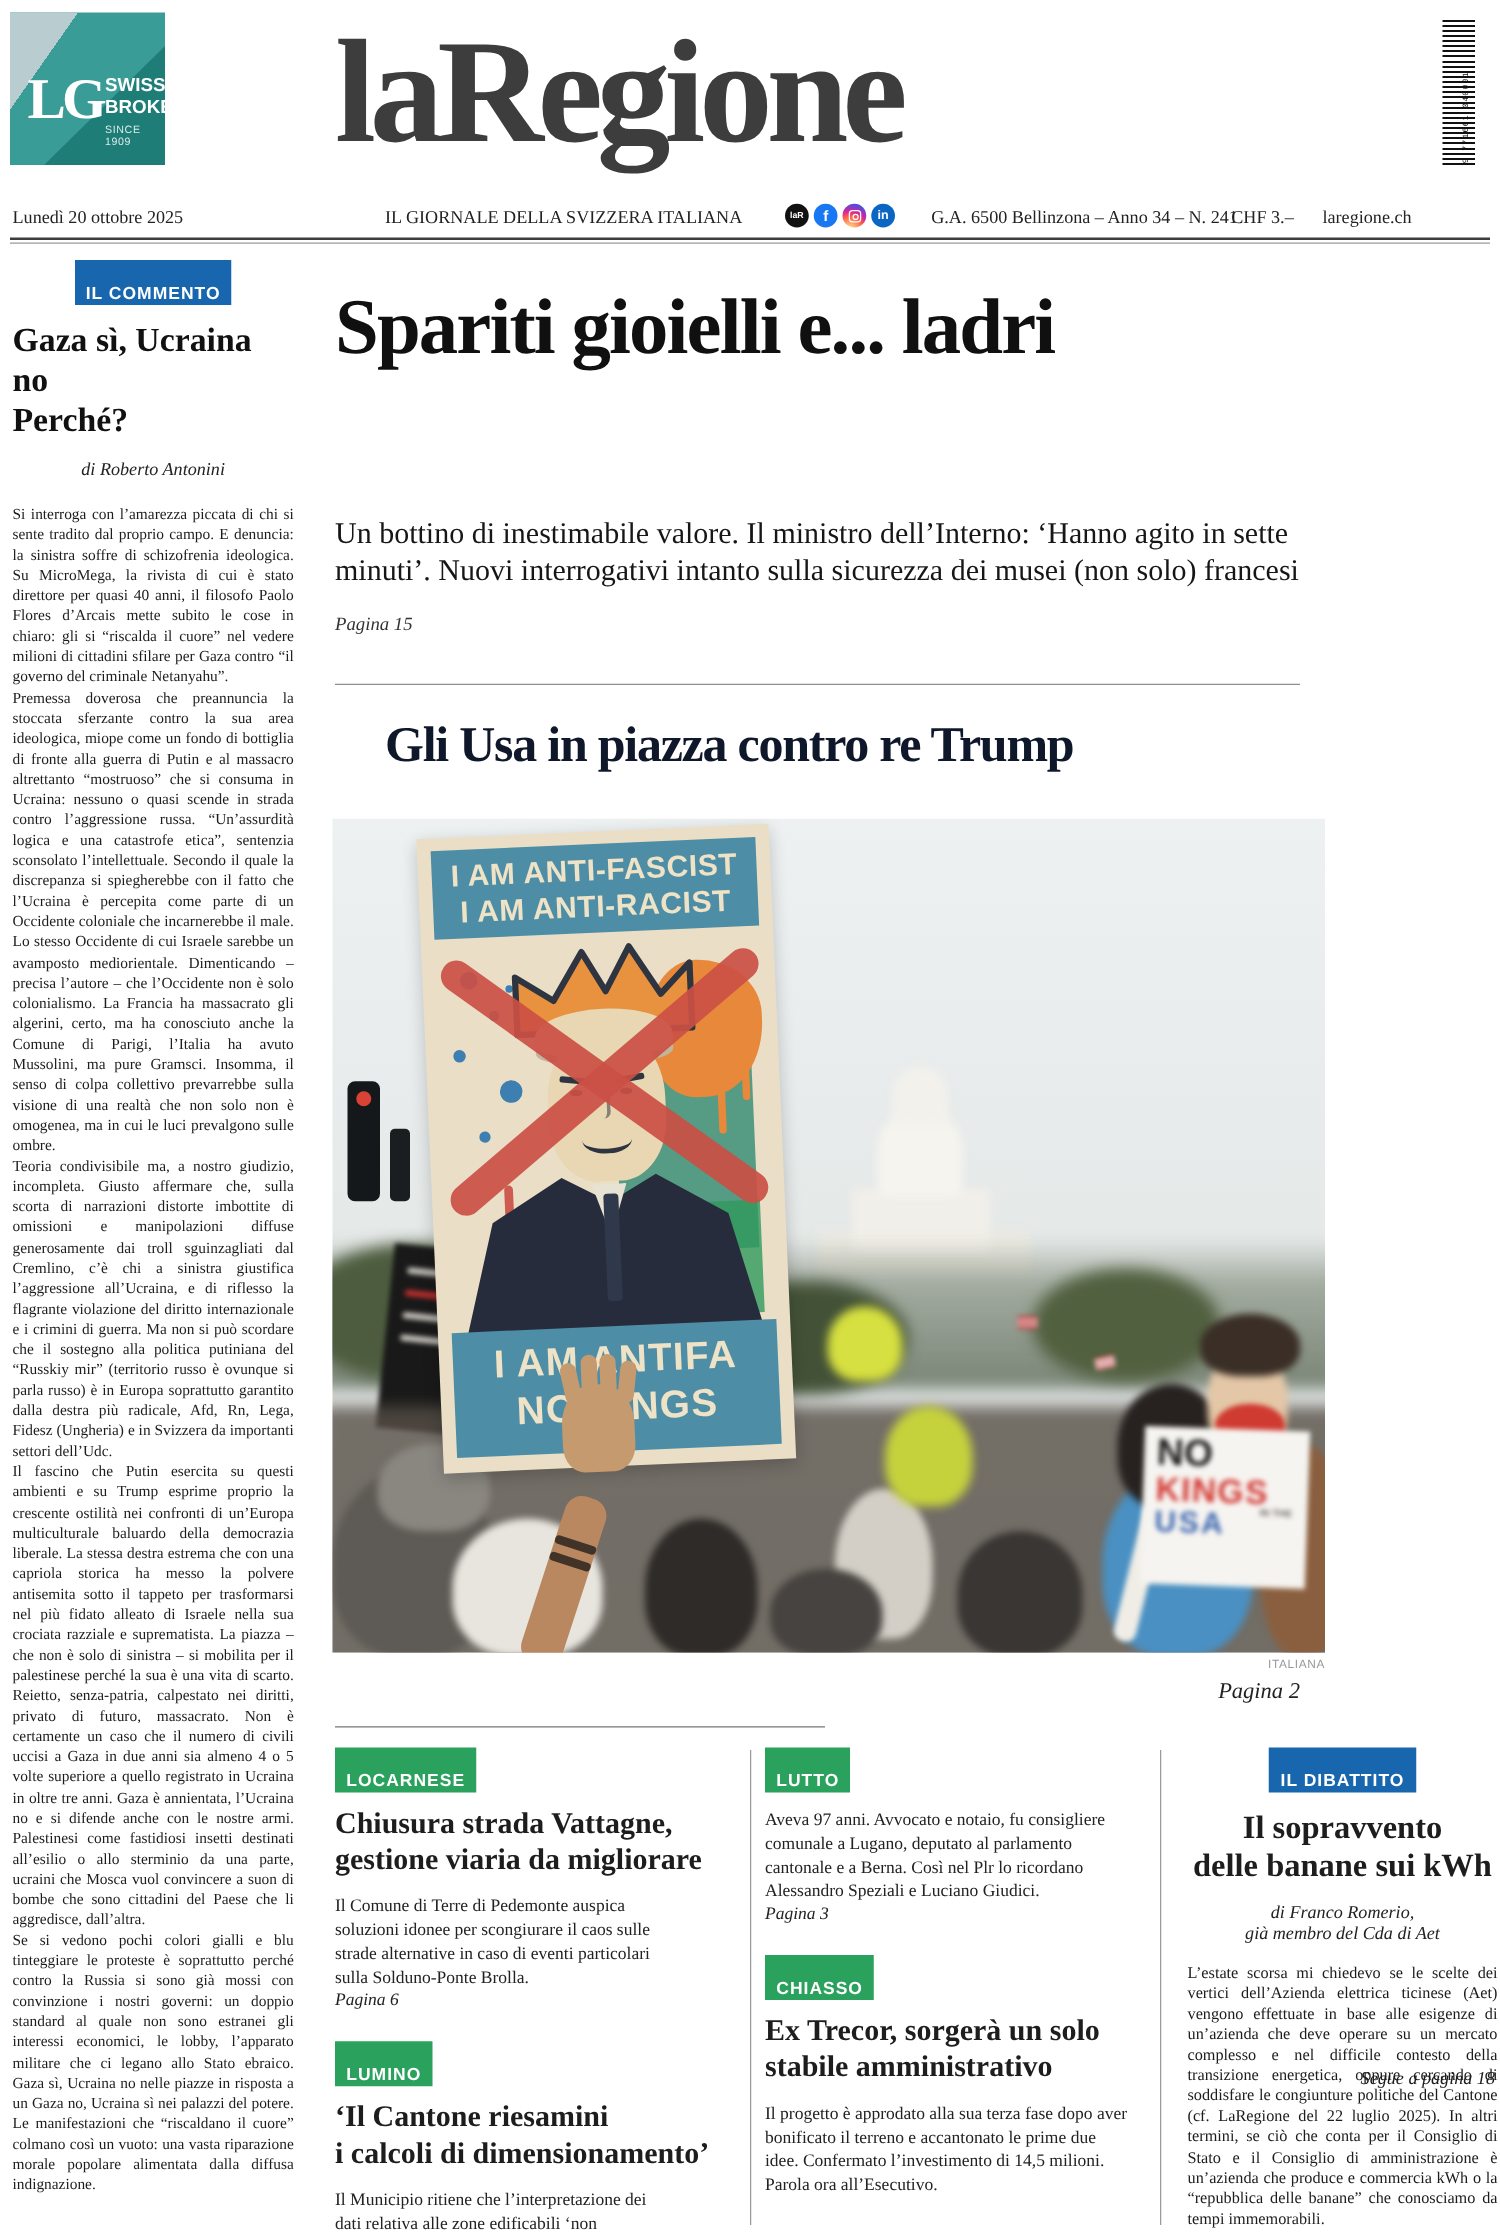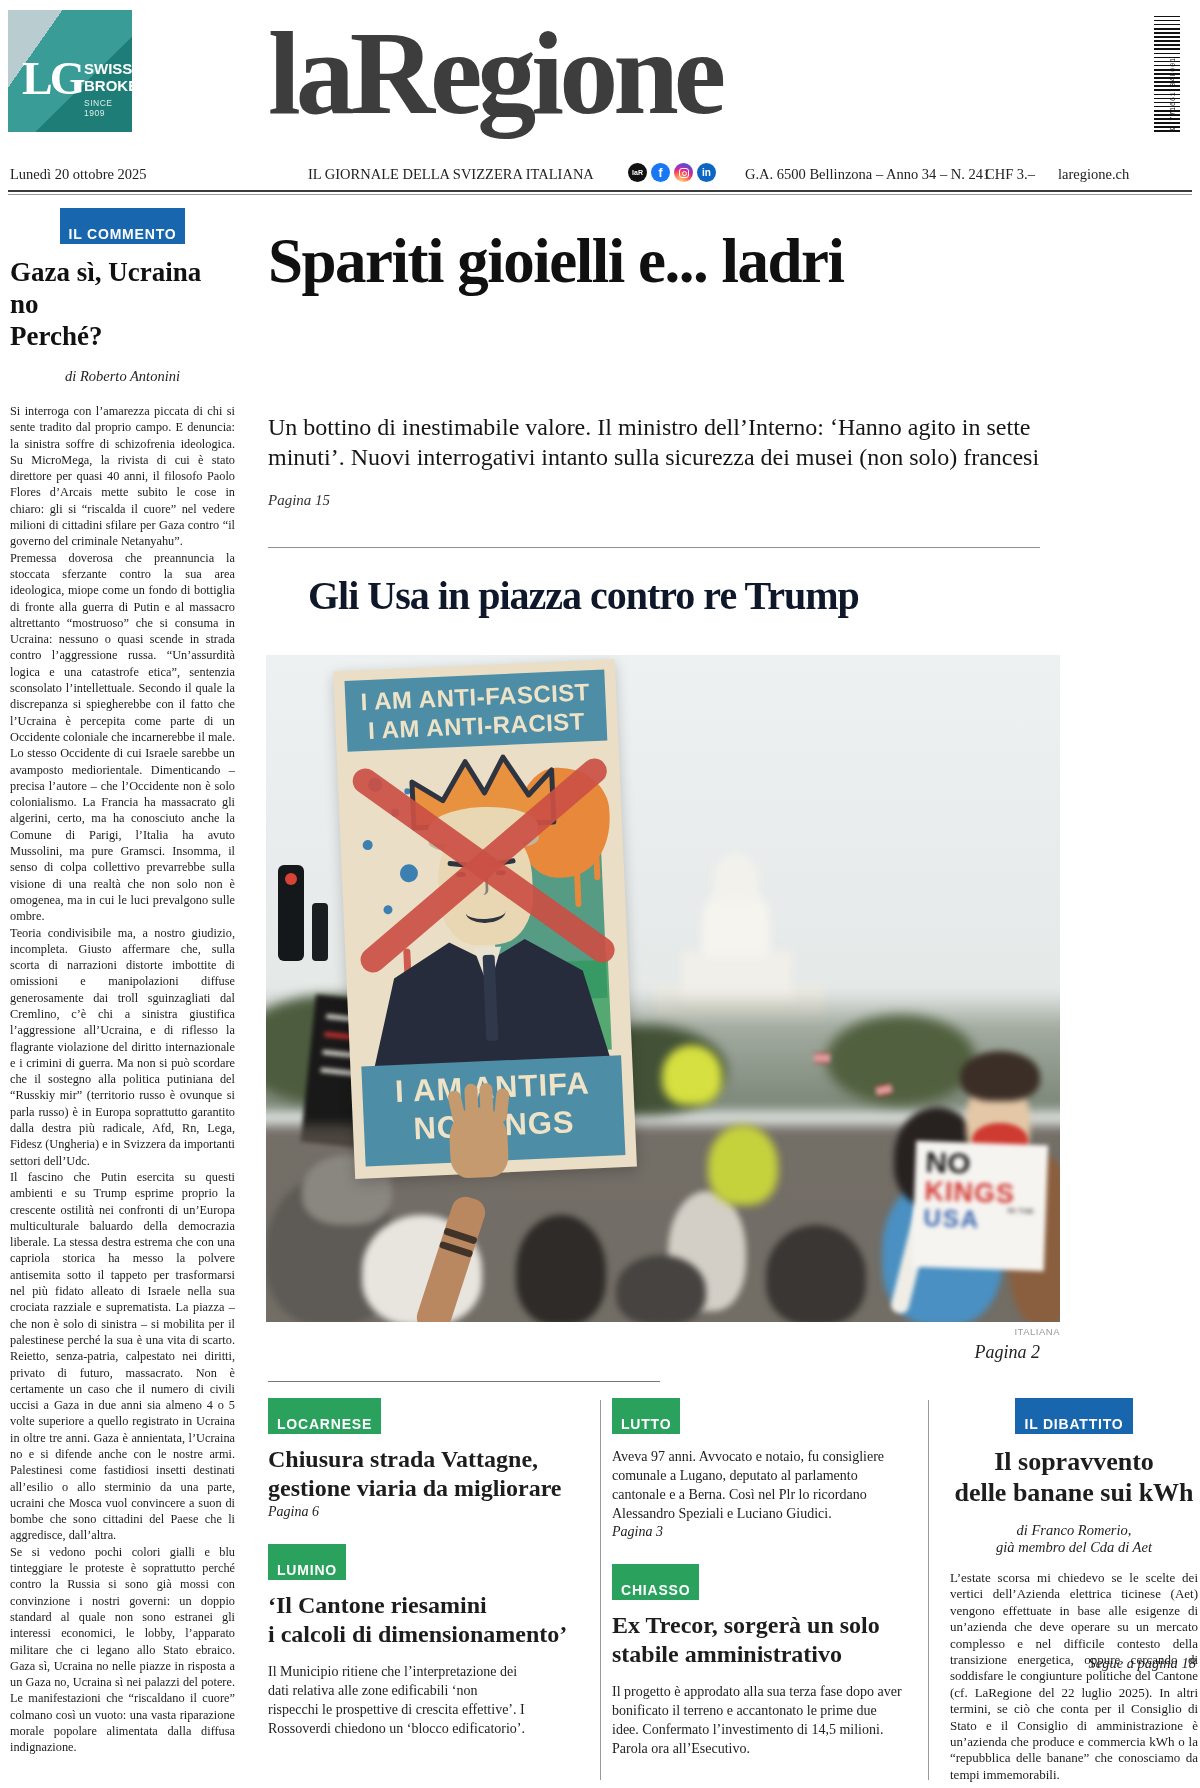--- a/index.html
+++ b/index.html
@@ -347,20 +347,21 @@
   <div class="abs rule2"></div>
 
   <div class="abs vdiv" style="left:600px;"></div>
   <div class="abs vdiv" style="left:928px;"></div>
 
   <div class="abs brief-col" style="left:268px;width:326px;">
     <div class="brief">
       <span class="badge green">LOCARNESE</span>
       <h3 class="pre">Chiusura strada Vattagne,
 gestione viaria da migliorare</h3>
+      <div class="body">Il Comune di Terre di Pedemonte auspica soluzioni idonee per scongiurare il caos sulle strade alternative in caso di eventi particolari sulla Solduno-Ponte Brolla.</div>
       <div class="pref">Pagina 6</div>
     </div>
     <div class="brief">
       <span class="badge green">LUMINO</span>
       <h3 class="pre">‘Il Cantone riesamini
 i calcoli di dimensionamento’</h3>
       <div class="body">Il Municipio ritiene che l’interpretazione dei dati relativa alle zone edificabili ‘non rispecchi le prospettive di crescita effettive’. I Rossoverdi chiedono un ‘blocco edificatorio’.</div>
       
     </div>
   </div>

